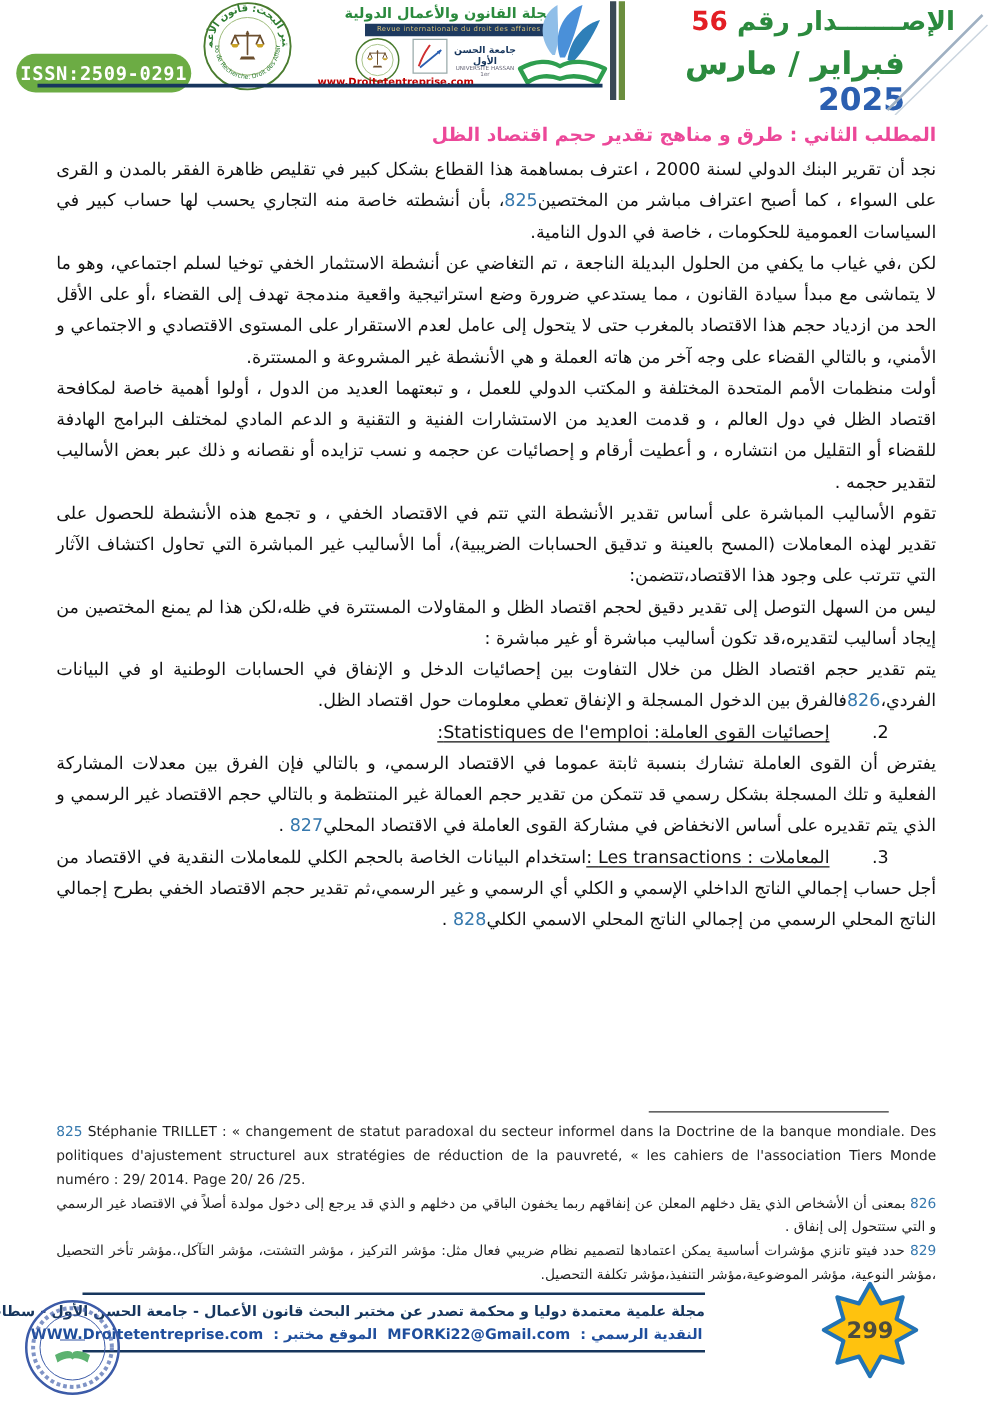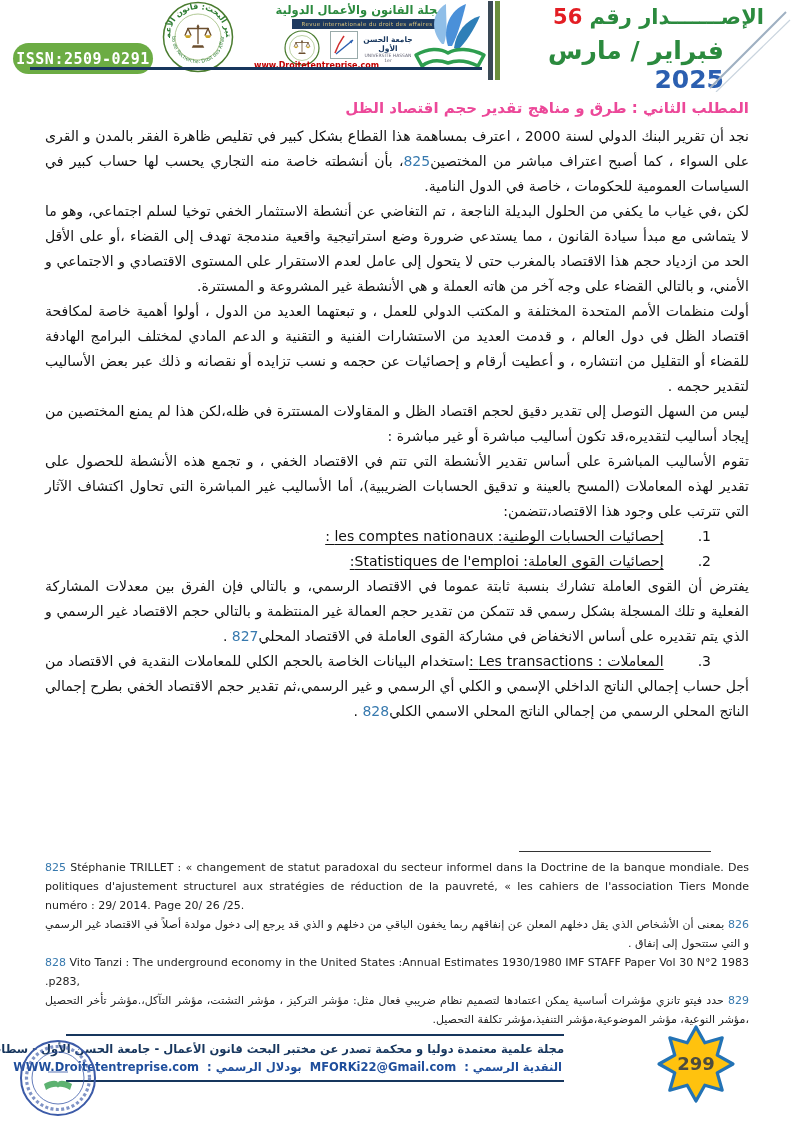--- a/index.html
+++ b/index.html
@@ -151,47 +151,46 @@
       <line x1="90" y1="14" x2="16" y2="86" stroke="#C9D4DE" stroke-width="1.2"></line>
     </svg>
   </div>
 
   <div id="content">
     <p class="doc-title">المطلب الثاني : طرق و مناهج  تقدير حجم اقتصاد الظل</p>
     <div id="content-blocks">
         <p dir="rtl" class="para"><span>نجد أن تقرير البنك الدولي لسنة 2000 ، اعترف بمساهمة هذا القطاع بشكل كبير في تقليص  ظاهرة الفقر بالمدن و القرى على السواء ، كما أصبح اعتراف مباشر من المختصين</span><span class="ref" dir="ltr">825</span><span>، بأن أنشطته خاصة منه التجاري يحسب لها حساب كبير في السياسات العمومية للحكومات ، خاصة في الدول النامية.</span></p>
         <p dir="rtl" class="para"><span>لكن ،في غياب ما يكفي من الحلول البديلة الناجعة ، تم التغاضي عن أنشطة الاستثمار الخفي توخيا لسلم اجتماعي، وهو ما لا يتماشى مع مبدأ سيادة القانون ، مما يستدعي ضرورة وضع استراتيجية واقعية مندمجة تهدف إلى  القضاء ،أو على الأقل الحد من ازدياد حجم هذا الاقتصاد بالمغرب حتى لا يتحول إلى عامل لعدم الاستقرار على المستوى الاقتصادي و الاجتماعي و الأمني، و بالتالي القضاء على  وجه آخر من هاته العملة و هي الأنشطة غير المشروعة و المستترة.</span></p>
         <p dir="rtl" class="para"><span>أولت منظمات الأمم المتحدة المختلفة و المكتب الدولي للعمل ، و تبعتهما العديد من الدول ، أولوا أهمية خاصة لمكافحة اقتصاد الظل في دول العالم ، و قدمت العديد من الاستشارات الفنية و التقنية و الدعم المادي لمختلف البرامج الهادفة للقضاء أو التقليل من انتشاره ، و أعطيت أرقام و إحصائيات عن حجمه و نسب تزايده أو نقصانه و ذلك عبر بعض الأساليب لتقدير حجمه .</span></p>
+        <p dir="rtl" class="para"><span>تقوم الأساليب المباشرة على أساس تقدير الأنشطة التي تتم في الاقتصاد الخفي ، و تجمع هذه الأنشطة للحصول على تقدير لهذه المعاملات (المسح بالعينة و تدقيق الحسابات الضريبية)، أما الأساليب غير المباشرة التي تحاول اكتشاف الآثار التي تترتب على وجود هذا الاقتصاد،تتضمن:</span></p>
         <p dir="rtl" class="para"><span>ليس من السهل التوصل إلى تقدير دقيق لحجم اقتصاد الظل و المقاولات المستترة في ظله،لكن هذا لم يمنع المختصين من إيجاد أساليب لتقديره،قد تكون أساليب مباشرة أو غير مباشرة :</span></p>
-        <p dir="rtl" class="para"><span>تقوم الأساليب المباشرة على أساس تقدير الأنشطة التي تتم في الاقتصاد الخفي ، و تجمع هذه الأنشطة للحصول على تقدير لهذه المعاملات (المسح بالعينة و تدقيق الحسابات الضريبية)، أما الأساليب غير المباشرة التي تحاول اكتشاف الآثار التي تترتب على وجود هذا الاقتصاد،تتضمن:</span></p>
-        <p dir="rtl" class="para li"><span class="num">1.</span><span class="numgap"></span><span class="u">إحصائيات الحسابات الوطنية: les comptes nationaux :</span></p>
+        <p dir="rtl" class="para"><span>يتم تقدير حجم اقتصاد الظل من خلال التفاوت بين إحصائيات الدخل و الإنفاق في الحسابات الوطنية او في البيانات الفردي،</span><span class="ref" dir="ltr">826</span><span>فالفرق بين الدخول المسجلة و الإنفاق تعطي معلومات حول اقتصاد الظل.</span></p>
         <p dir="rtl" class="para li"><span class="num">2.</span><span class="numgap"></span><span class="u">إحصائيات القوى العاملة: Statistiques de l'emploi:</span></p>
         <p dir="rtl" class="para"><span>يفترض أن القوى العاملة تشارك بنسبة ثابتة عموما في الاقتصاد الرسمي، و بالتالي فإن الفرق بين معدلات المشاركة الفعلية و تلك المسجلة بشكل رسمي قد تتمكن من تقدير حجم العمالة غير المنتظمة و بالتالي حجم الاقتصاد غير الرسمي و الذي يتم تقديره على أساس الانخفاض في مشاركة القوى العاملة في الاقتصاد المحلي</span><span class="ref" dir="ltr">827</span><span> .</span></p>
         <p dir="rtl" class="para li"><span class="num">3.</span><span class="numgap"></span><span class="u">المعاملات : Les transactions :</span><span>استخدام البيانات الخاصة بالحجم الكلي للمعاملات النقدية في الاقتصاد من أجل حساب إجمالي الناتج الداخلي الإسمي و الكلي أي الرسمي و غير الرسمي،ثم تقدير حجم الاقتصاد الخفي بطرح إجمالي الناتج المحلي الرسمي من إجمالي الناتج المحلي الاسمي الكلي</span><span class="ref" dir="ltr">828</span><span> .</span></p>
       </div>
   </div>
 
   <div id="fnotes">
     <div class="fn-sep"></div>
     <div id="footnote-list">
         <p class="fn ltr" dir="ltr"><span class="ref" dir="ltr">825</span> Stéphanie TRILLET : « changement de statut paradoxal  du secteur informel dans la Doctrine de la banque mondiale. Des politiques d'ajustement structurel aux stratégies de réduction de la pauvreté, « les cahiers de l'association Tiers Monde numéro : 29/ 2014. Page 20/ 26 /25.</p>
         <p class="fn rtl" dir="rtl"><span class="ref" dir="ltr">826</span> بمعنى أن الأشخاص الذي يقل دخلهم المعلن عن إنفاقهم ربما يخفون الباقي من دخلهم و الذي قد يرجع إلى دخول مولدة أصلاً في الاقتصاد غير الرسمي و التي ستتحول إلى إنفاق .</p>
-        <p class="fn ltr" dir="ltr"><span class="ref" dir="ltr">828</span> Vito Tanzi : The underground economy in the United States :Annual Estimates 1930/1980 IMF STAFF Paper Vol 30 N°2 1983 .p283,</p>
         <p class="fn rtl" dir="rtl"><span class="ref" dir="ltr">829</span> حدد فيتو تانزي مؤشرات أساسية يمكن اعتمادها لتصميم نظام ضريبي فعال مثل: مؤشر التركيز ، مؤشر التشتت، مؤشر التآكل،.مؤشر تأخر التحصيل ،مؤشر النوعية، مؤشر الموضوعية،مؤشر التنفيذ،مؤشر تكلفة التحصيل.</p>
       </div>
   </div>
 
   <div id="ftr">
     <div class="footer-box">
       <div class="f-line"></div>
       <div class="f-accred">مجلة علمية معتمدة  دوليا و محكمة تصدر عن مختبر البحث قانون الأعمال - جامعة الحسن الأول - سطات - المغرب</div>
       <div class="f-contact">
         <span dir="rtl">النقدية الرسمي  :</span>
         <span dir="ltr">MFORKi22@Gmail.com</span>
-        <span dir="rtl">بودلال الرسمي :</span>
+        <span dir="rtl">الموقع مختبر :</span>
         <span dir="ltr">WWW.Droitetentreprise.com</span>
       </div>
       <div class="f-line"></div>
     </div>
 
     <svg class="star" width="80" height="80" viewBox="0 0 80 80">
       <polygon points="77,40 61.2,48.8 66.2,66.2 48.8,61.2 40,77 31.2,61.2 13.8,66.2 18.8,48.8 3,40 18.8,31.2 13.8,13.8 31.2,18.8 40,3 48.8,18.8 66.2,13.8 61.2,31.2" fill="#FFC20E" stroke="#2373B5" stroke-width="3.2" stroke-linejoin="round"></polygon>
       <text x="40" y="46" text-anchor="middle" font-size="18" font-weight="bold" fill="#4C4C3F">299</text>
     </svg>
 

